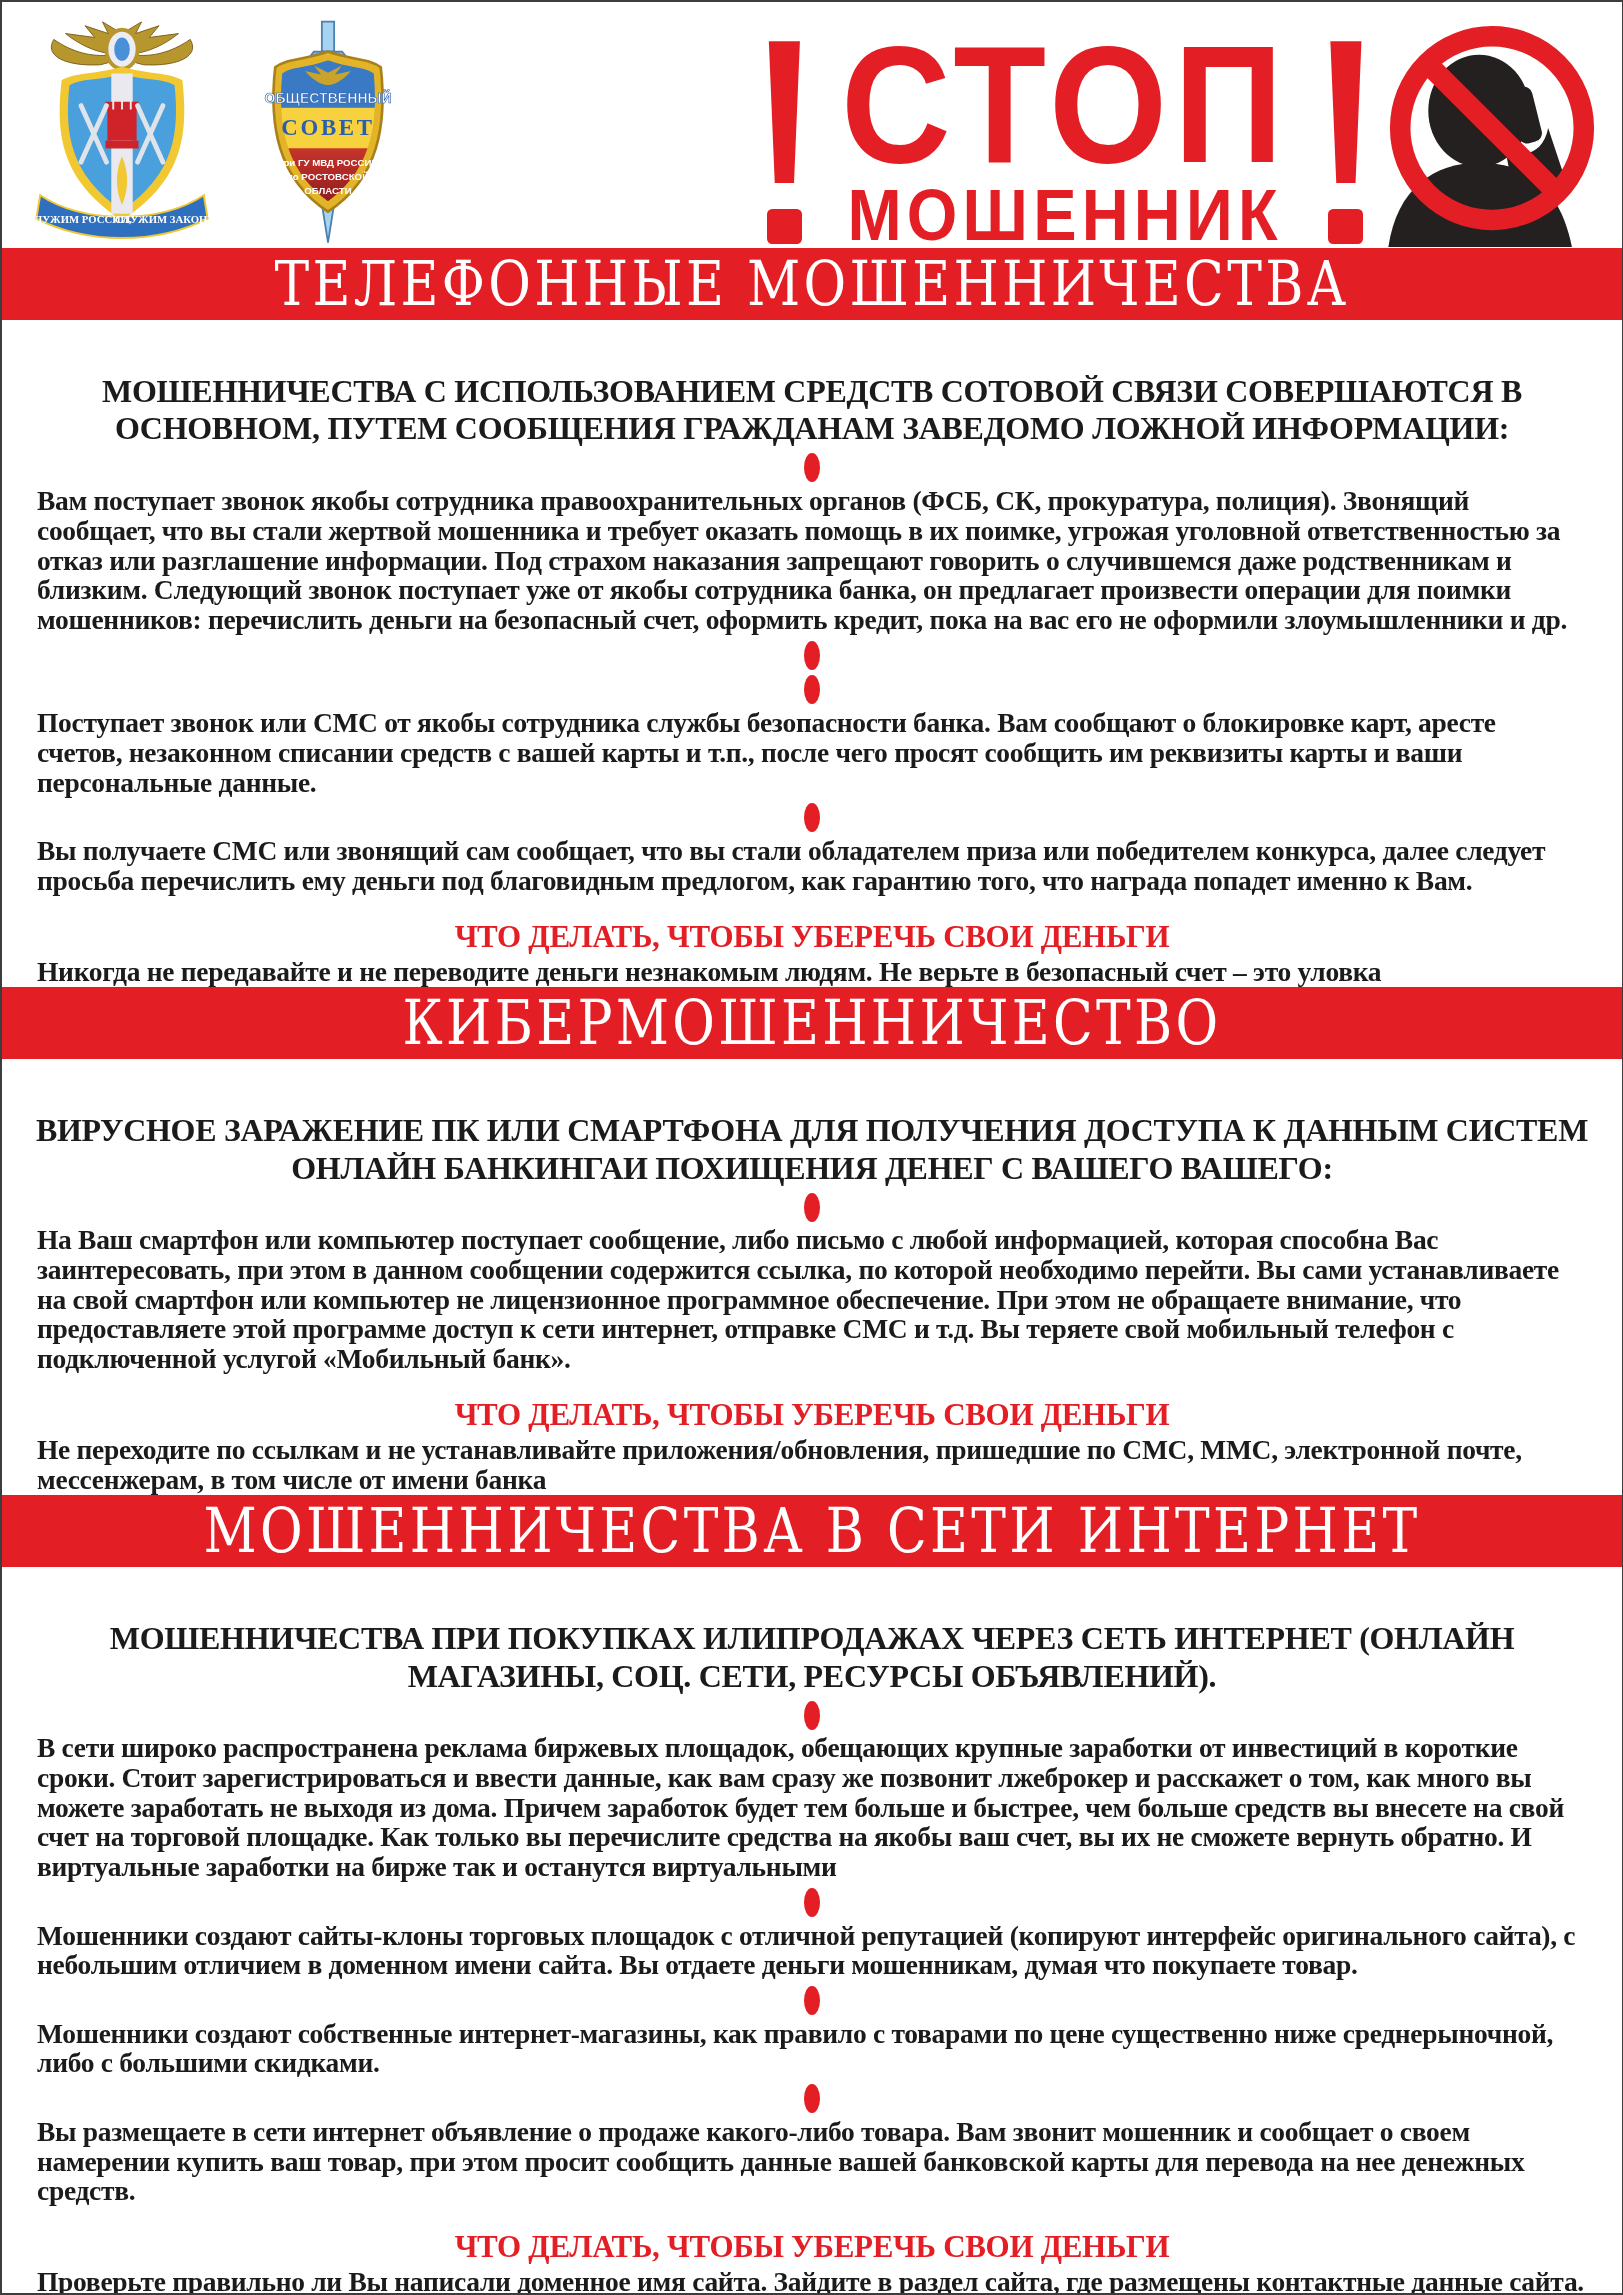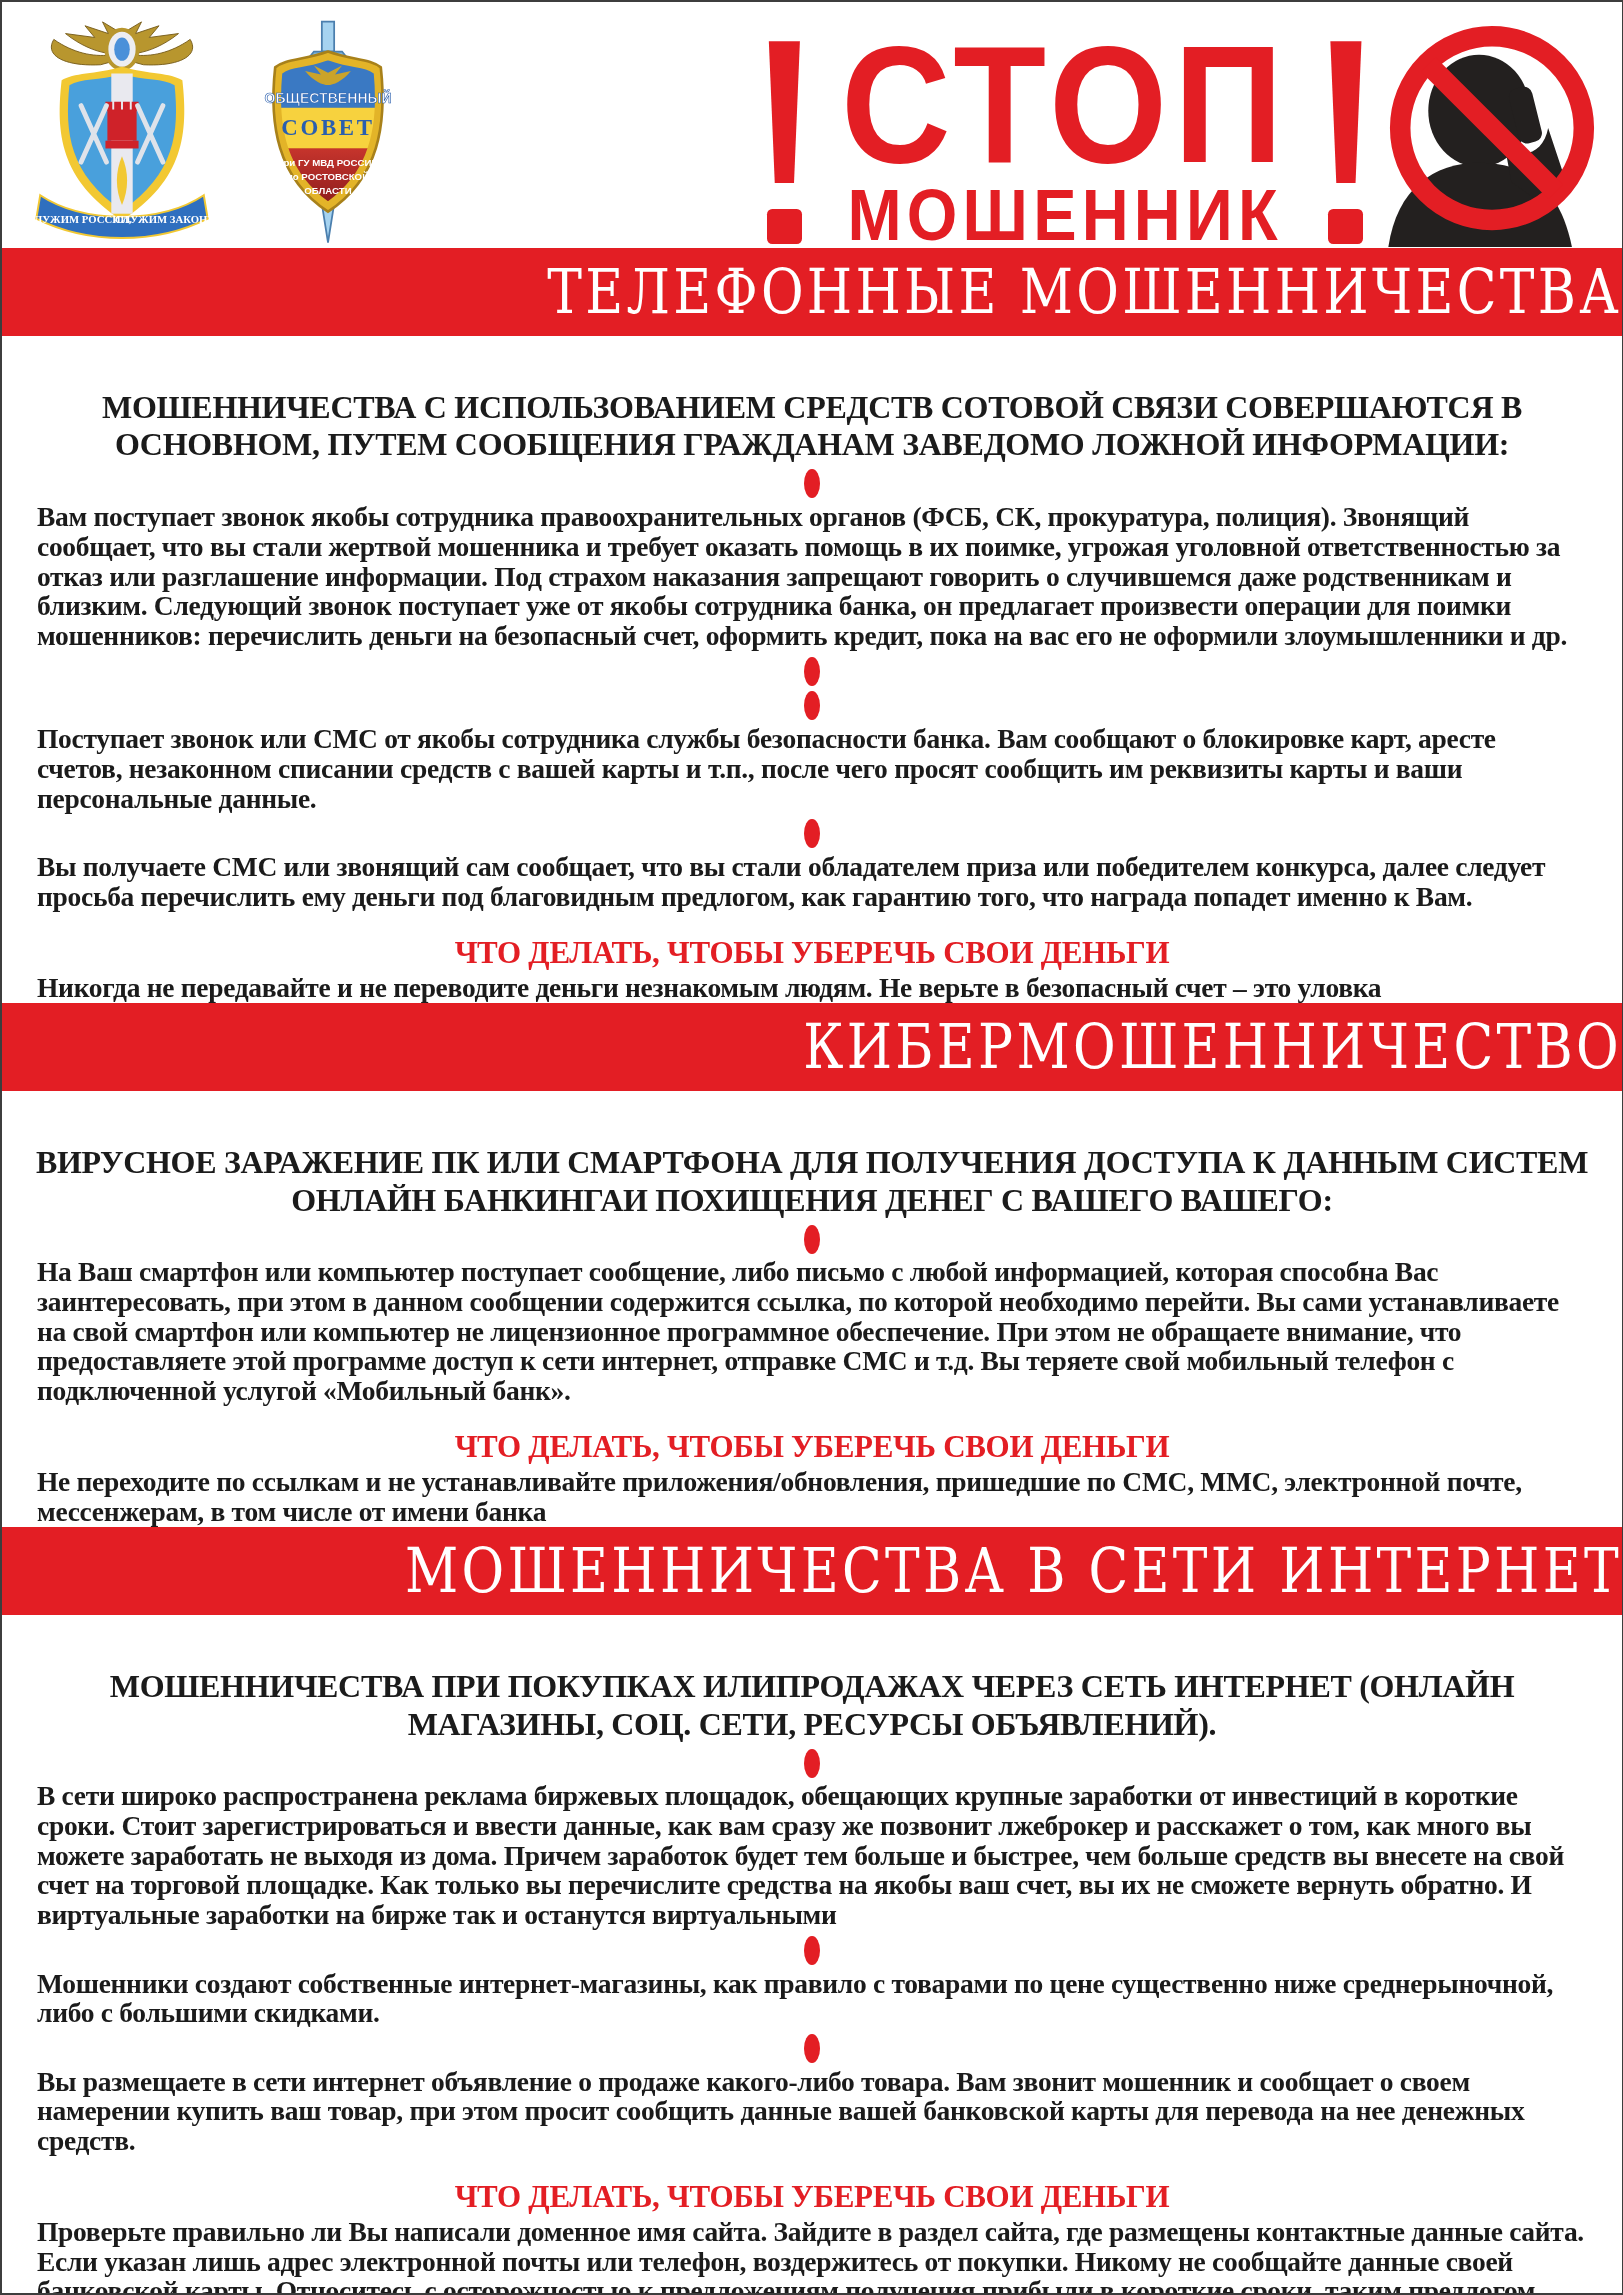--- a/index.html
+++ b/index.html
@@ -17,21 +17,21 @@
   .logo svg{display:block}
   .title-wrap{flex:1;display:flex;justify-content:flex-end;align-items:flex-start;gap:38px;padding-top:14.4px}
   .excl{display:flex;flex-direction:column;align-items:center;gap:26px;margin-top:9.2px}
   .excl .bar{width:37px;height:142px;background:var(--red);clip-path:polygon(8% 0,92% 0,76% 100%,24% 100%)}
   .excl .dot{width:35px;height:35px;background:var(--red);border-radius:5.2px}
   .t-col{display:flex;flex-direction:column;align-items:center;font-family:"Liberation Sans","DejaVu Sans",sans-serif;color:var(--red)}
   .t-stop{font-size:152px;font-weight:700;line-height:.86;letter-spacing:6.5px;transform:scaleY(1.1);transform-origin:top}
   .t-mosh{font-size:65px;font-weight:700;line-height:1;letter-spacing:5.2px;margin-top:19.6px;transform:scaleY(1.12)}
   .nophone{margin-top:2.6px}
   
-  .banner{height:88px;background:var(--red);display:flex;align-items:center;justify-content:flex-end}
+  .banner{height:72px;background:var(--red);display:flex;align-items:center;justify-content:center}
   .banner span{
     font-family:"DejaVu Serif","Liberation Serif",serif;color:#fff;
     font-size:52px;letter-spacing:3.3px;transform:scaleY(1.18);white-space:nowrap;
   }
   .intro{
     font-weight:bold;text-align:center;font-size:32px;line-height:1.16;
     letter-spacing:-0.3px;padding:9.2px 29px 0;margin-top:44px;
   }
   .bullet-item{margin:0}
   .oval{width:15.7px;height:29px;background:var(--red);border-radius:50%;margin:5.9px auto 0}
@@ -199,20 +199,24 @@
     </div>
     <div class="intro">МОШЕННИЧЕСТВА ПРИ ПОКУПКАХ ИЛИПРОДАЖАХ ЧЕРЕЗ СЕТЬ ИНТЕРНЕТ (ОНЛАЙН МАГАЗИНЫ, СОЦ. СЕТИ, РЕСУРСЫ ОБЪЯВЛЕНИЙ).</div>
     <div class="bullets">
 
     <div class="bullet-item">
         <div class="oval"></div>
         <p class="para">В сети широко распространена реклама биржевых площадок, обещающих крупные заработки от инвестиций в короткие сроки. Стоит зарегистрироваться и ввести данные, как вам сразу же позвонит лжеброкер и расскажет о том, как много вы можете заработать не выходя из дома. Причем заработок будет тем больше и быстрее, чем больше средств вы внесете на свой счет на торговой площадке. Как только вы перечислите средства на якобы ваш счет, вы их не сможете вернуть обратно. И виртуальные заработки на бирже так и останутся виртуальными</p>
       </div>
         <div class="bullet-item">
         <div class="oval"></div>
+        <p class="para">Мошенники создают сайты-клоны торговых площадок с отличной репутацией (копируют интерфейс оригинального сайта), с небольшим отличием в доменном имени сайта. Вы отдаете деньги мошенникам, думая что покупаете товар.</p>
+      </div>
+        <div class="bullet-item">
+        <div class="oval"></div>
         <p class="para">Мошенники создают собственные интернет-магазины, как правило с товарами по цене существенно ниже среднерыночной, либо с большими скидками.</p>
       </div>
         <div class="bullet-item">
         <div class="oval"></div>
         <p class="para">Вы размещаете в сети интернет объявление о продаже какого-либо товара. Вам звонит мошенник и сообщает о своем намерении купить ваш товар, при этом просит сообщить данные вашей банковской карты для перевода на нее денежных средств.</p>
       </div>
       </div>
     <div class="advice-title">ЧТО ДЕЛАТЬ, ЧТОБЫ УБЕРЕЧЬ СВОИ ДЕНЬГИ</div>
     <div class="advice">
 

